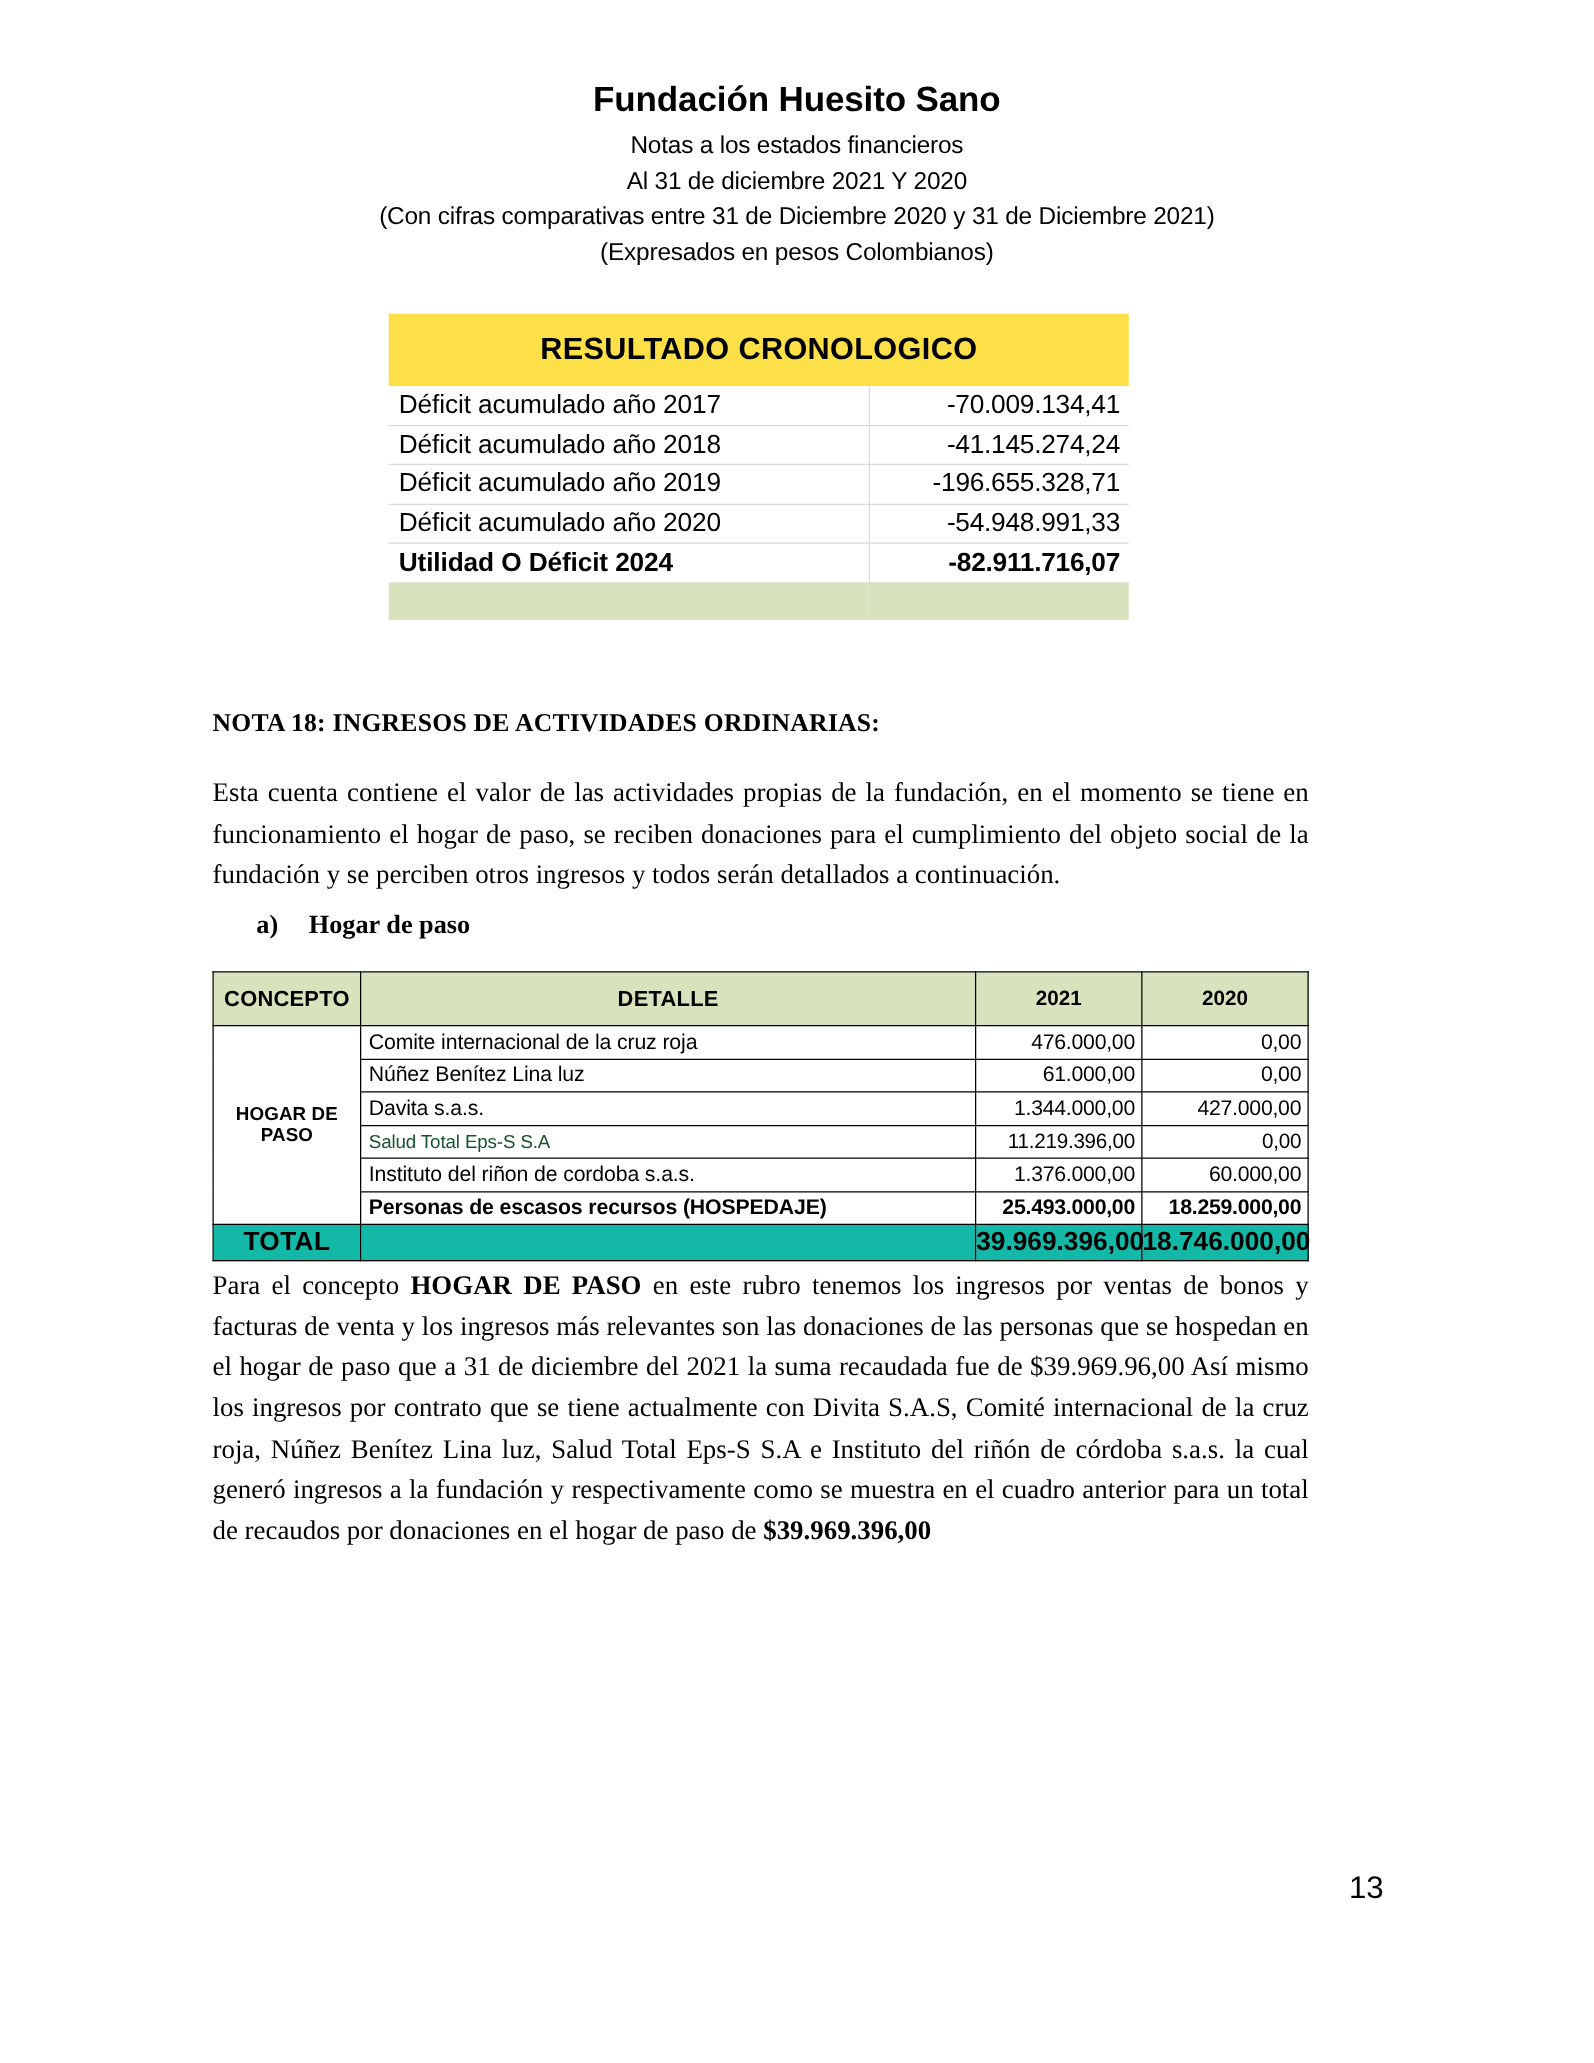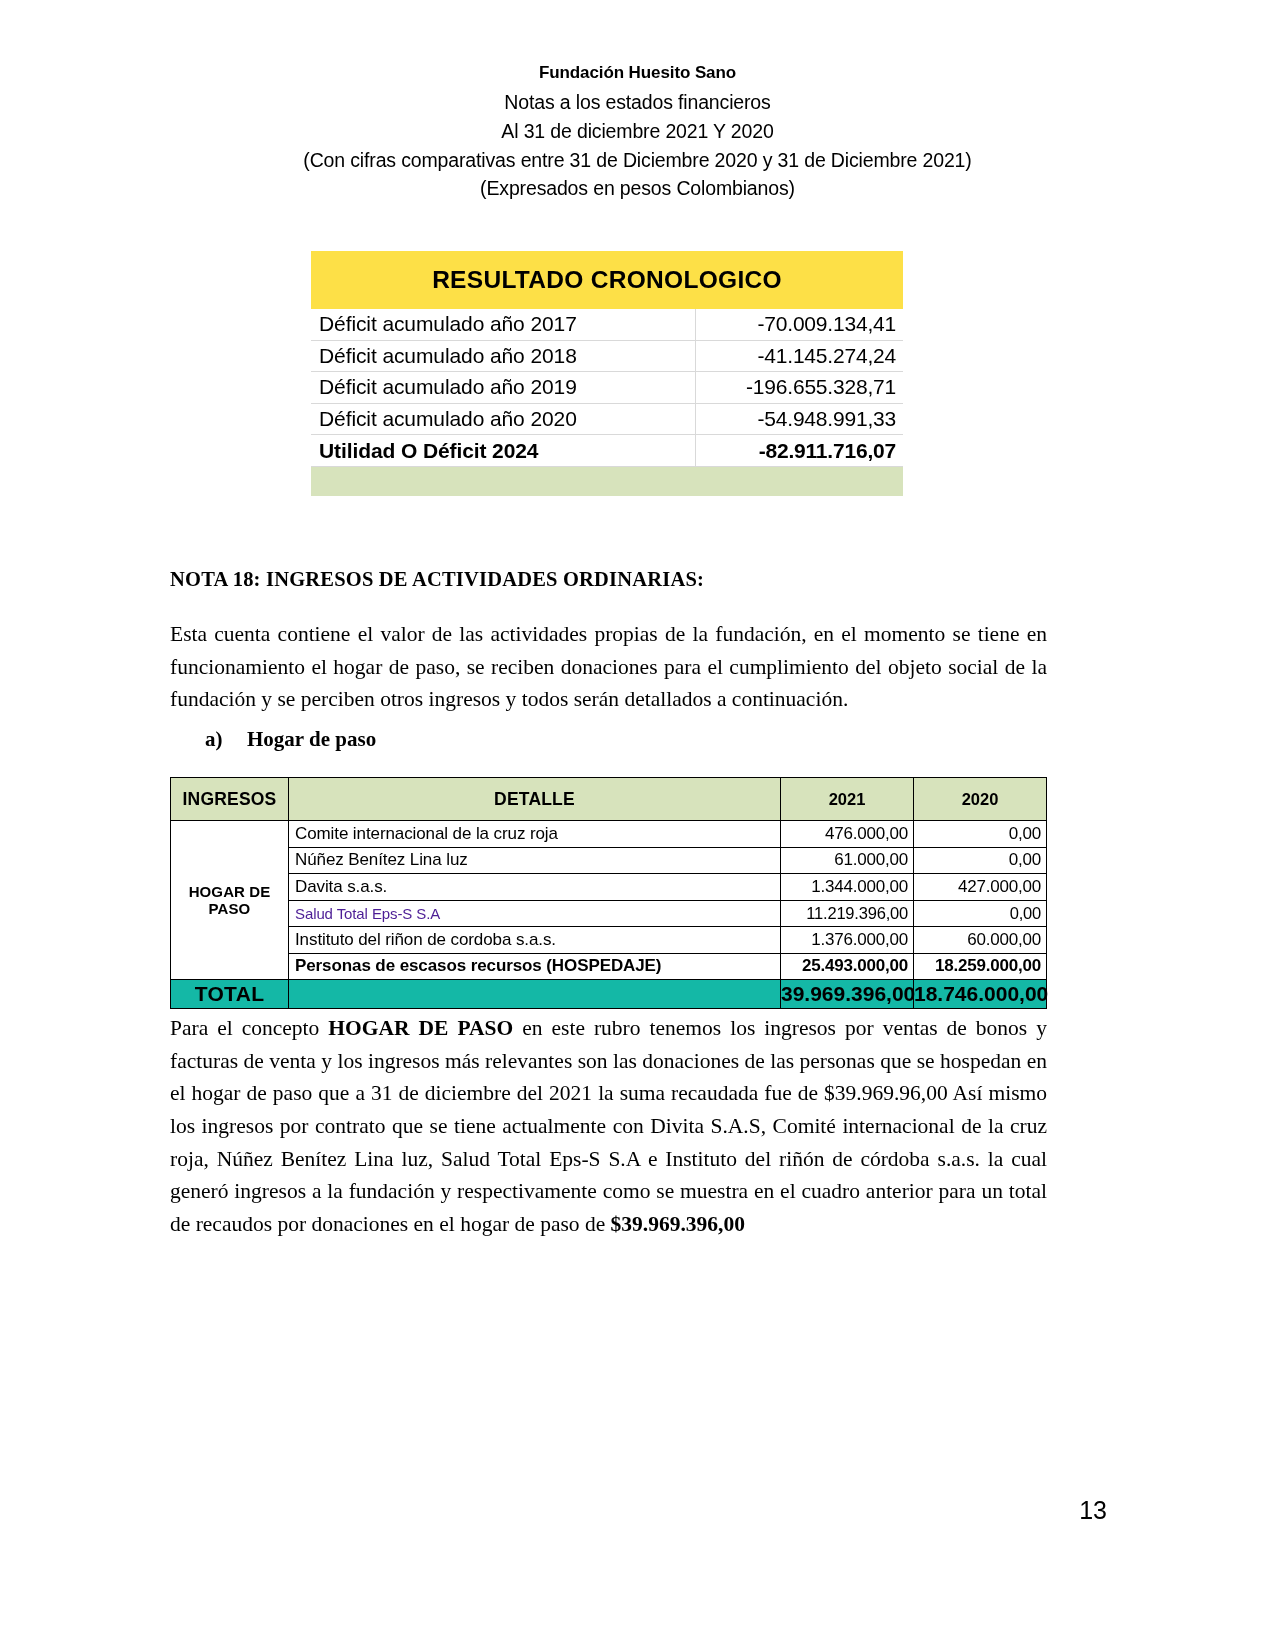--- a/index.html
+++ b/index.html
@@ -25,21 +25,21 @@
   }
 
   
   .doc-header {
     text-align: center;
     padding-top: 62px;
   }
   .doc-header .title {
     font-family: "Liberation Sans", sans-serif;
     font-weight: bold;
-    font-size: 17px;
+    font-size: 28px;
     letter-spacing: -0.1px;
     line-height: 1.25;
     margin: 0 0 5px 0;
   }
   .doc-header .sub {
     font-family: "Liberation Sans", sans-serif;
     font-size: 19.5px;
     line-height: 1.47;
     margin: 0;
     letter-spacing: -0.15px;
@@ -181,21 +181,21 @@
   .t2-body td.detalle {
     text-align: left;
     padding-left: 6px;
     letter-spacing: -0.1px;
   }
   .t2-body td.num {
     text-align: right;
     padding-right: 5px;
     letter-spacing: -0.2px;
   }
-  .t2-body tr.small td.detalle { font-size: 15px; color: #4c1d95; }
+  .t2-body tr.small td.detalle { font-size: 15px; color: #14532d; }
   .t2-body tr.small td.num { font-size: 16.5px; }
   .t2-body tr.bold td { font-weight: bold; }
 
   .t2-total td {
     background: #14b8a6;
     height: 28px;
     font-weight: bold;
     font-size: 21px;
     border: 1.6px solid #000;
   }
@@ -282,21 +282,21 @@
   <div class="t2-wrap">
     <table class="t2">
       <colgroup>
           <col class="k1">
           <col class="k2">
           <col class="k3">
           <col class="k4">
         </colgroup>
       <tbody>
         <tr class="t2-head">
-          <td class="h-concepto">INGRESOS</td>
+          <td class="h-concepto">CONCEPTO</td>
           <td class="h-detalle">DETALLE</td>
           <td class="h-year">2021</td>
           <td class="h-year">2020</td>
         </tr>
         </tbody>
         <tbody class="t2-body">
         <tr>
           <td class="concepto" rowspan="6">HOGAR DE PASO</td>
           <td class="detalle">Comite internacional de la cruz roja</td>
           <td class="num">476.000,00</td>

